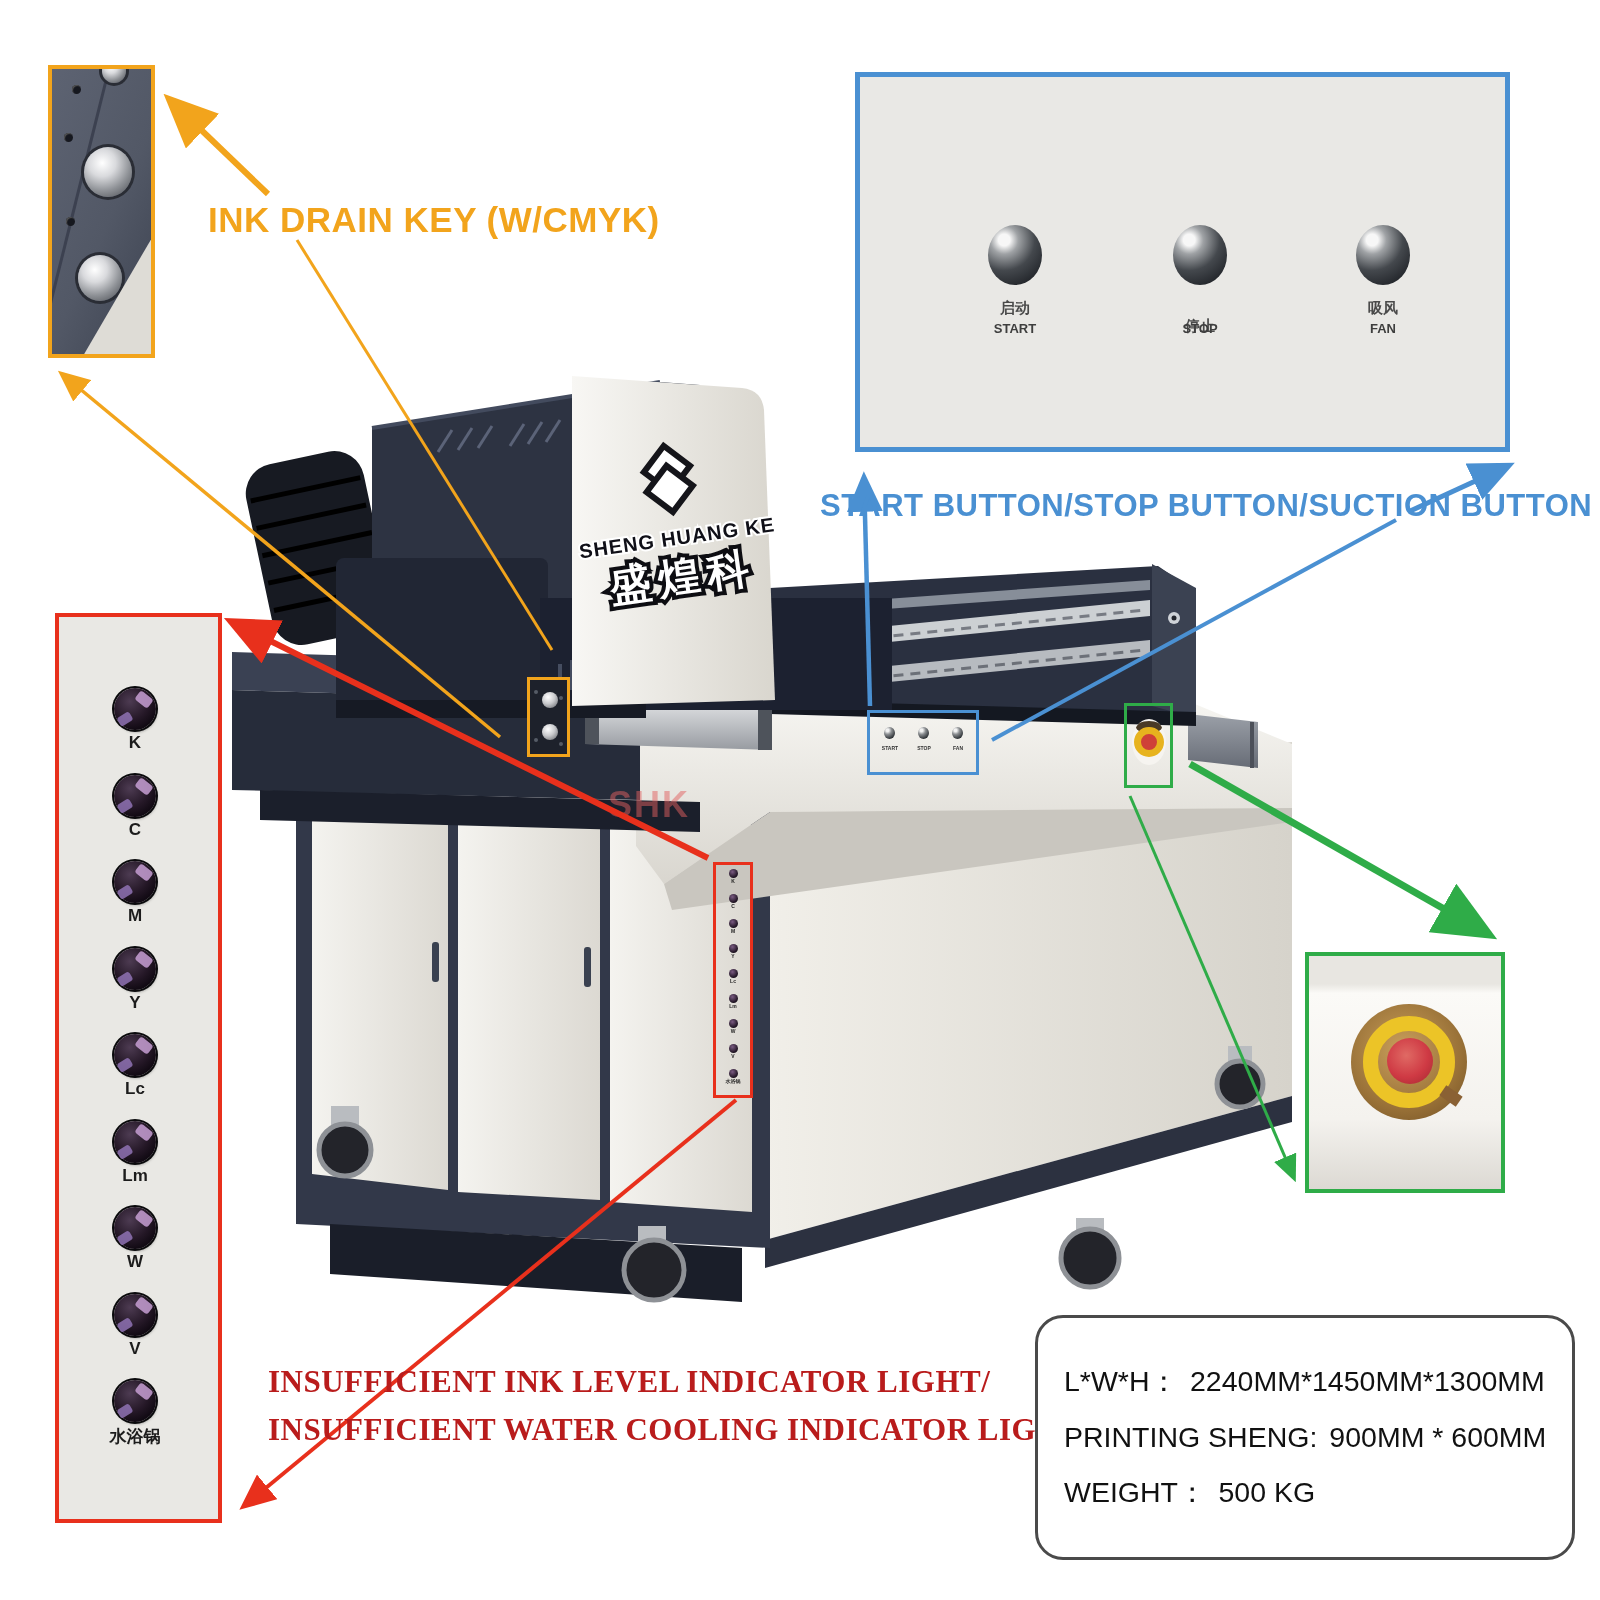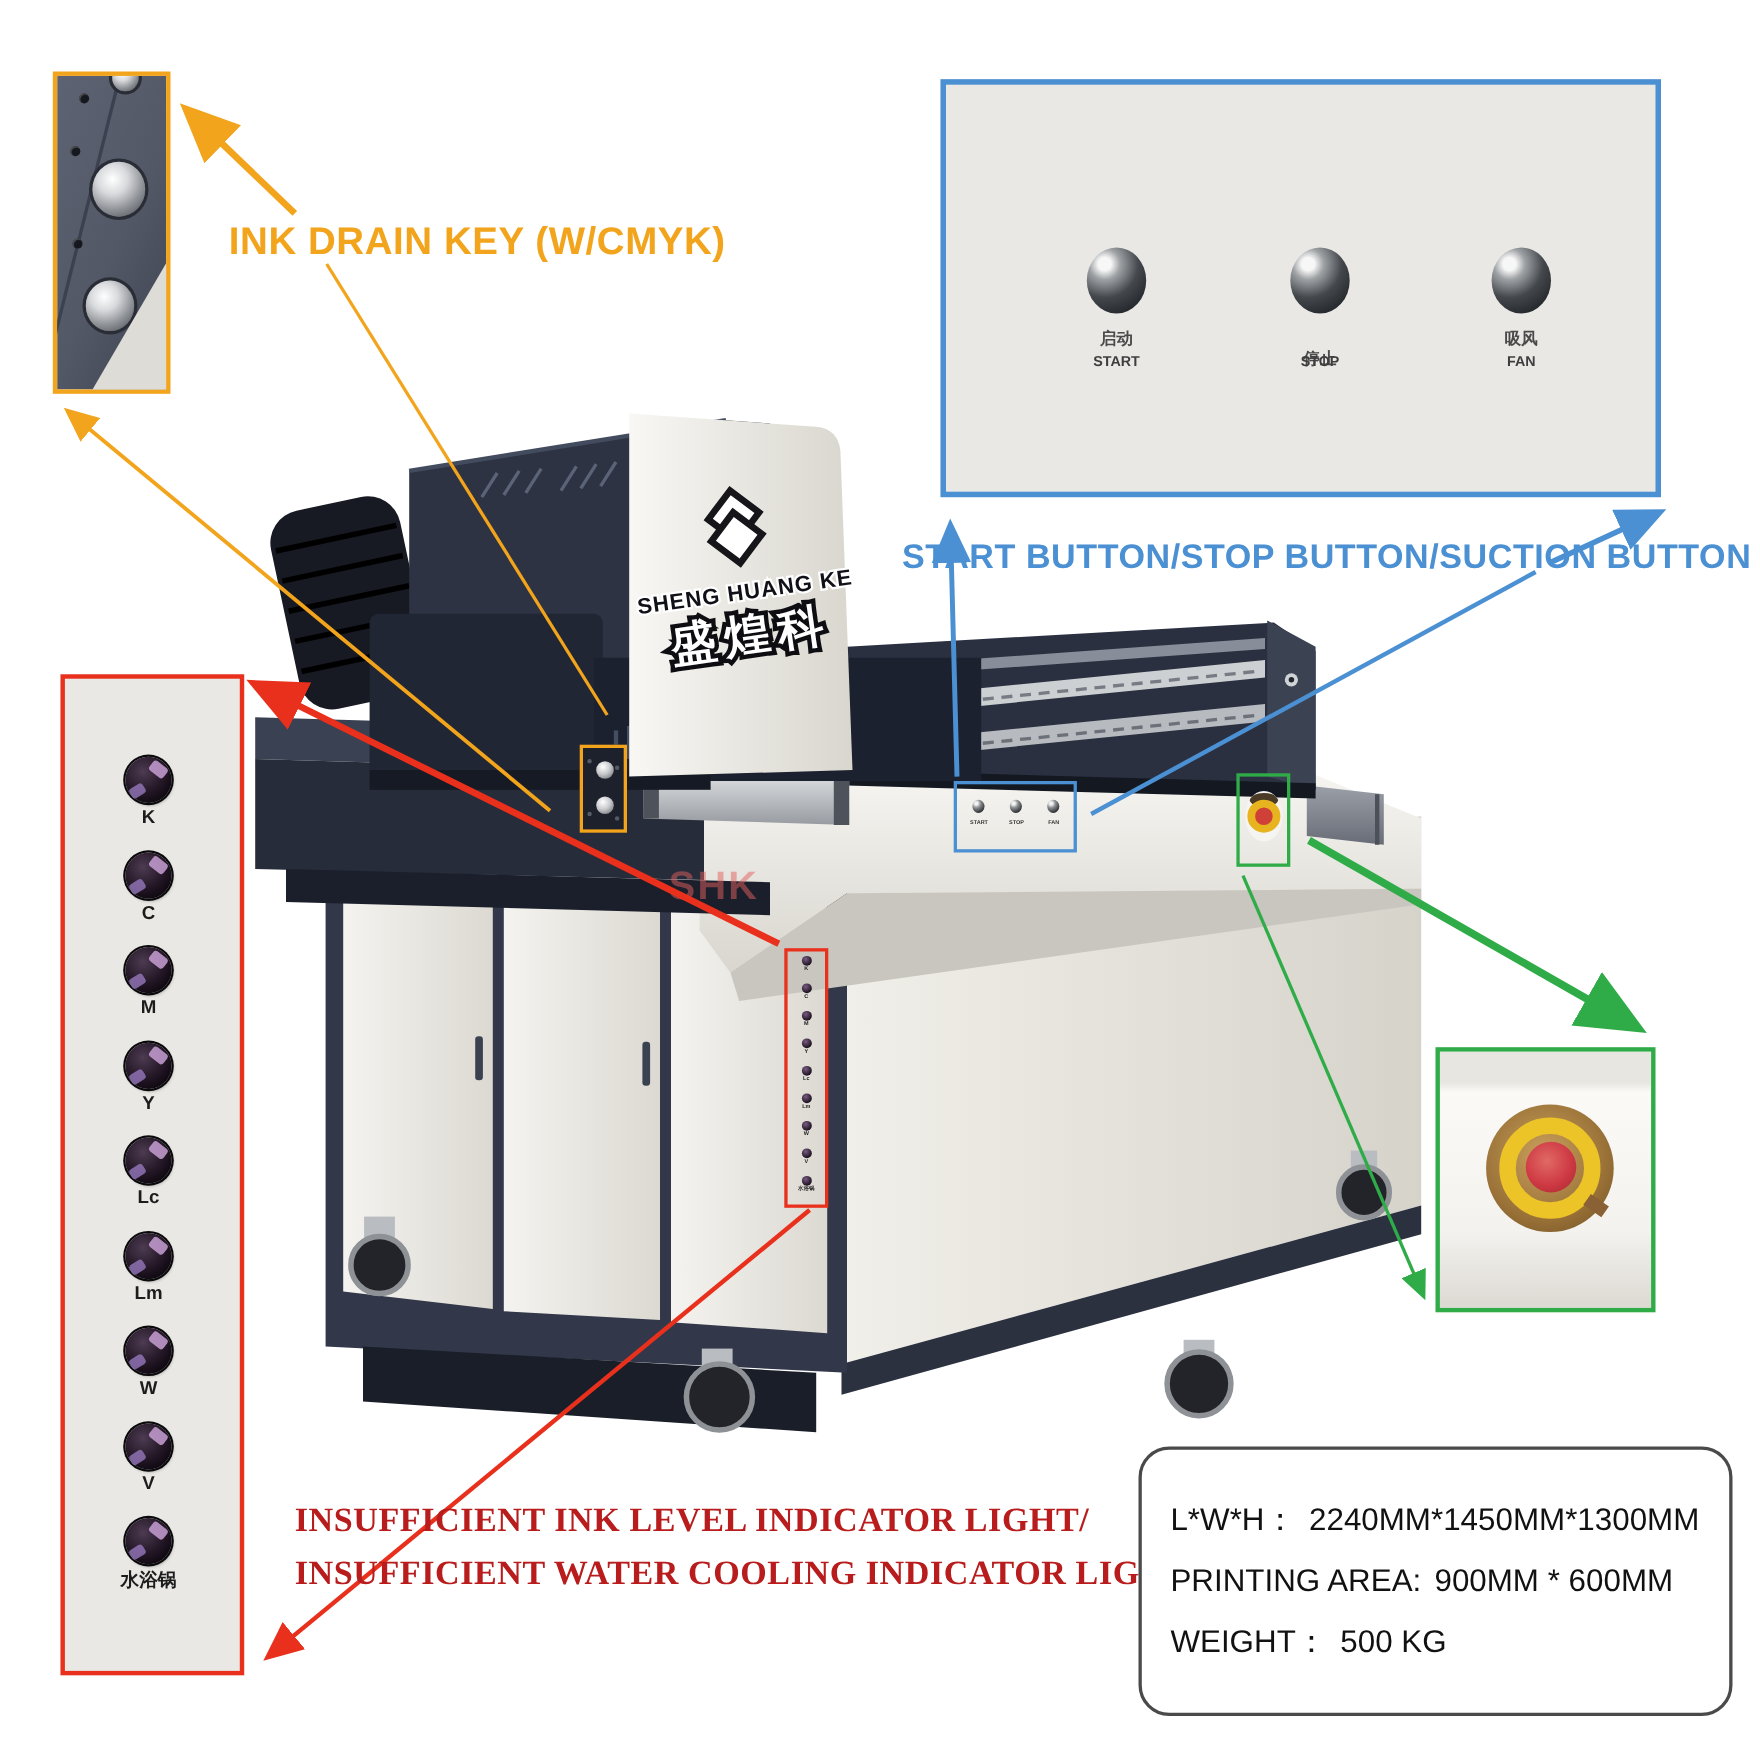--- a/index.html
+++ b/index.html
@@ -375,21 +375,21 @@
   <div class="cap cap-blue" style="left:820px;top:488px;">START BUTTON/STOP BUTTON/SUCTION BUTTON</div>
   <div class="cap cap-red" style="left:268px;top:1364px;">INSUFFICIENT INK LEVEL INDICATOR LIGHT/</div>
   <div class="cap cap-red" style="left:268px;top:1412px;">INSUFFICIENT WATER COOLING INDICATOR LIGHT</div>
 
   <div class="spec">
     <div class="spec-row">
       <span>L*W*H：</span>
       <span class="v">2240MM*1450MM*1300MM</span>
     </div>
     <div class="spec-row">
-      <span>PRINTING AREA:</span>
+      <span>PRINTING SHENG:</span>
       <span class="v">900MM * 600MM</span>
     </div>
     <div class="spec-row">
       <span>WEIGHT：</span>
       <span class="v">500 KG</span>
     </div>
   </div>
 
 </div>
 

